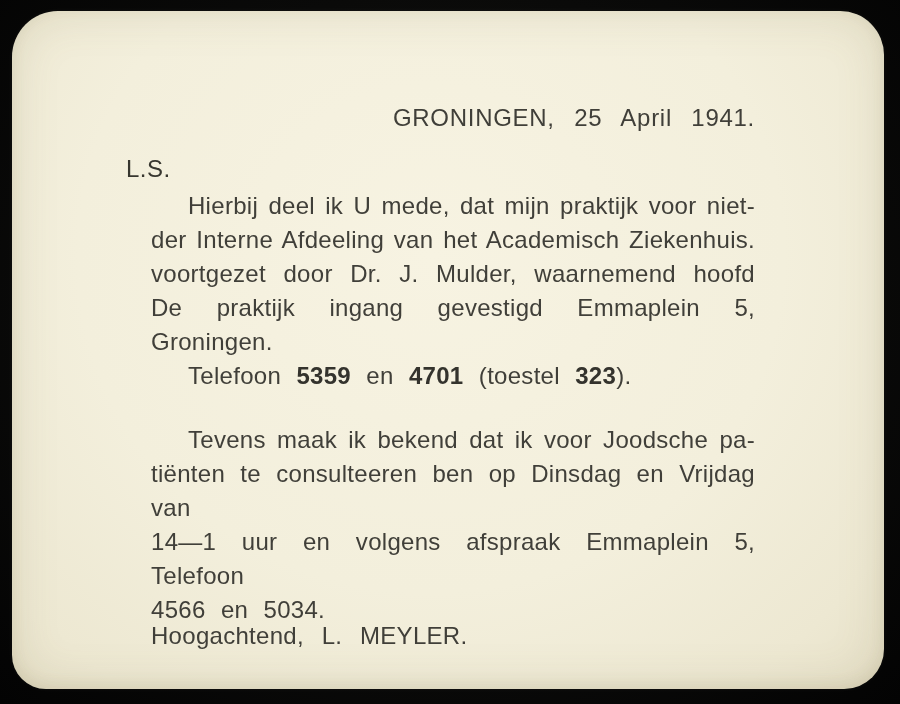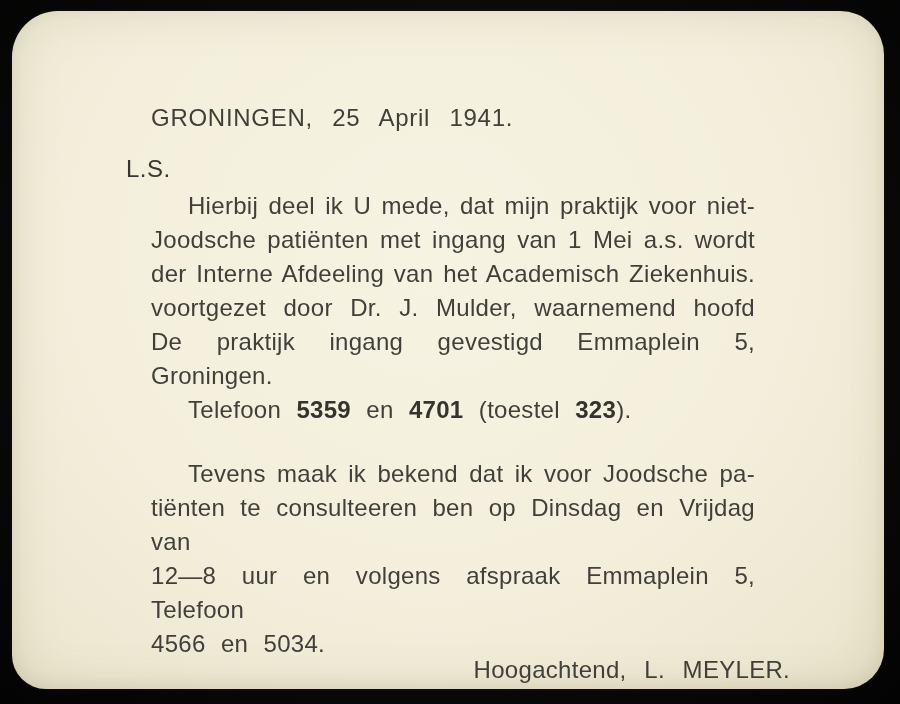--- a/index.html
+++ b/index.html
@@ -44,76 +44,74 @@
     text-align: justify;
     text-align-last: justify;
     -moz-text-align-last: justify;
     word-spacing: 0.1em;
   }
   .indent {
     text-indent: 37px;
   }
   .date {
     margin-top: 90px;
-    text-align: left;
+    text-align: right;
     letter-spacing: 0.03em;
     word-spacing: 0.5em;
   }
   .ls {
     margin-top: 17px;
     margin-left: -25px;
     font-weight: 400;
     letter-spacing: 0.02em;
     color: #37362f;
   }
   .para1 { margin-top: 3px; }
   .para2 { margin-top: 30px; }
   .closing {
     margin-top: -8px;
     margin-right: -35px;
-    text-align: right;
     word-spacing: 0.45em;
   }
   .b {
     font-weight: 700;
     color: #34332d;
   }
 </style>
 </head>
 <body>
 
 <div class="stage">
   <div class="card">
     <div class="content">
 
       <div class="line date">GRONINGEN, 25 April 1941.</div>
 
       <div class="line ls">L.S.</div>
 
       <div class="para1">
         <div class="line just indent">Hierbij deel ik U mede, dat mijn praktijk voor niet-</div>
-        <div class="line just">Joodsche patiënten met ingang van 1 Mei a.s. wordt</div>
         <div class="line just">der Interne Afdeeling van het Academisch Ziekenhuis.</div>
         <div class="line just">voortgezet door Dr. J. Mulder, waarnemend hoofd</div>
         <div class="line just">De praktijk ingang gevestigd Emmaplein 5, Groningen.</div>
       </div>
 
       <div class="line indent">
         <span>Telefoon</span>
         <span class="b">5359</span>
         <span>en</span>
         <span class="b">4701</span>
         <span>(toestel</span>
         <span class="b">323</span><span>).</span>
       </div>
 
       <div class="para2">
         <div class="line just indent">Tevens maak ik bekend dat ik voor Joodsche pa-</div>
         <div class="line just">tiënten te consulteeren ben op Dinsdag en Vrijdag van</div>
-        <div class="line just">12—8 uur en volgens afspraak Emmaplein 5, Telefoon</div>
+        <div class="line just">14—1 uur en volgens afspraak Emmaplein 5, Telefoon</div>
         <div class="line">4566 en 5034.</div>
       </div>
 
       <div class="line closing">Hoogachtend, L. MEYLER.</div>
 
     </div>
   </div>
 </div>
 
 </body></html>

